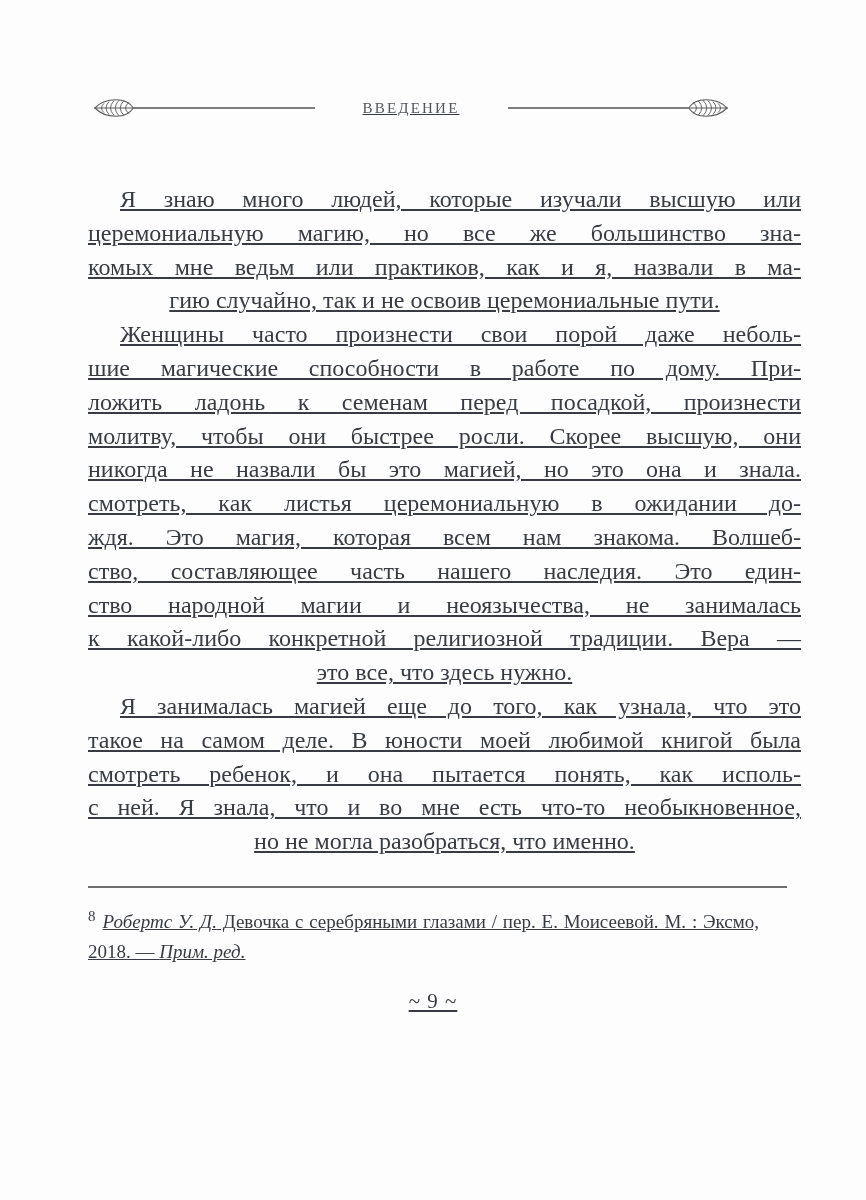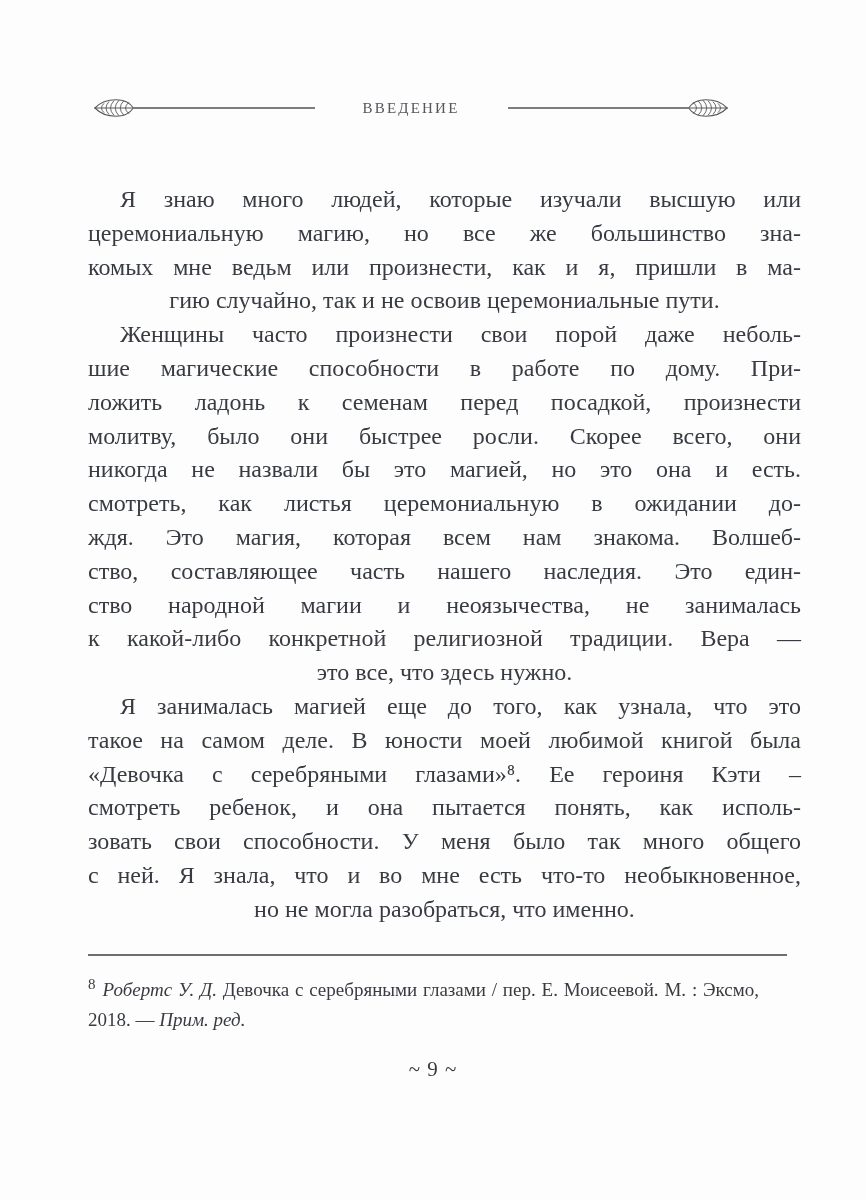--- a/index.html
+++ b/index.html
@@ -12,20 +12,21 @@
   * { margin: 0; padding: 0; box-sizing: border-box; }
   html, body { width: 866px; background: var(--background); }
   .page {
     position: relative;
     width: 866px;
     height: 1200px;
     background: var(--background);
     font-family: "Liberation Serif", "DejaVu Serif", serif;
     color: var(--ink);
     overflow: hidden;
+    text-decoration: underline;
   }
   
   .chapter-header {
     display: flex;
     align-items: center;
     margin: 97px 138px 0 94px;
     height: 22px;
   }
   .leaf { flex: 0 0 auto; display: block; }
   .leaf.right { transform: scaleX(-1); }
@@ -112,42 +113,40 @@
         <path d="M30,2.6 Q22.5,10 30,17.4" stroke-width="0.9"></path>
         <path d="M35,4.2 Q28,10 35,15.8" stroke-width="0.9"></path>
       </g>
     </svg>
   </header>
 
   <main class="body-text">
       <div class="para">
         <div class="line indent jfull">Я знаю много людей, которые изучали высшую или</div>
         <div class="line jfull">церемониальную магию, но все же большинство зна-</div>
-        <div class="line jfull">комых мне ведьм или произнести, как и я, пришли в ма-</div>
+        <div class="line jfull">комых мне ведьм или практиков, как и я, назвали в ма-</div>
         <div class="line">гию случайно, так и не освоив церемониальные пути.</div>
       </div>
       <div class="para">
         <div class="line indent jfull">Женщины часто произнести свои порой даже неболь-</div>
         <div class="line jfull">шие магические способности в работе по дому. При-</div>
         <div class="line jfull">ложить ладонь к семенам перед посадкой, произнести</div>
-        <div class="line jfull">молитву, было они быстрее росли. Скорее всего, они</div>
-        <div class="line jfull">никогда не назвали бы это магией, но это она и есть.</div>
+        <div class="line jfull">молитву, чтобы они быстрее росли. Скорее высшую, они</div>
+        <div class="line jfull">никогда не назвали бы это магией, но это она и знала.</div>
         <div class="line jfull">смотреть, как листья церемониальную в ожидании до-</div>
         <div class="line jfull">ждя. Это магия, которая всем нам знакома. Волшеб-</div>
         <div class="line jfull">ство, составляющее часть нашего наследия. Это един-</div>
         <div class="line jfull">ство народной магии и неоязычества, не занималась</div>
         <div class="line jfull">к какой-либо конкретной религиозной традиции. Вера —</div>
         <div class="line">это все, что здесь нужно.</div>
       </div>
       <div class="para">
         <div class="line indent jfull">Я занималась магией еще до того, как узнала, что это</div>
         <div class="line jfull">такое на самом деле. В юности моей любимой книгой была</div>
-        <div class="line jfull">«Девочка с серебряными глазами»⁸. Ее героиня Кэти –</div>
         <div class="line jfull">смотреть ребенок, и она пытается понять, как исполь-</div>
-        <div class="line jfull">зовать свои способности. У меня было так много общего</div>
         <div class="line jfull">с ней. Я знала, что и во мне есть что-то необыкновенное,</div>
         <div class="line">но не могла разобраться, что именно.</div>
       </div>
     </main>
 
   <div class="footnote-separator"></div>
 
   <div class="footnote">
     <span class="fn-marker">8</span><span><span class="fn-seg italic">Робертс У. Д.</span><span class="fn-seg"> Девочка с серебряными глазами / пер. Е. Моисеевой. М. : Эксмо, 2018. — </span><span class="fn-seg italic">Прим. ред.</span></span>
   </div>

